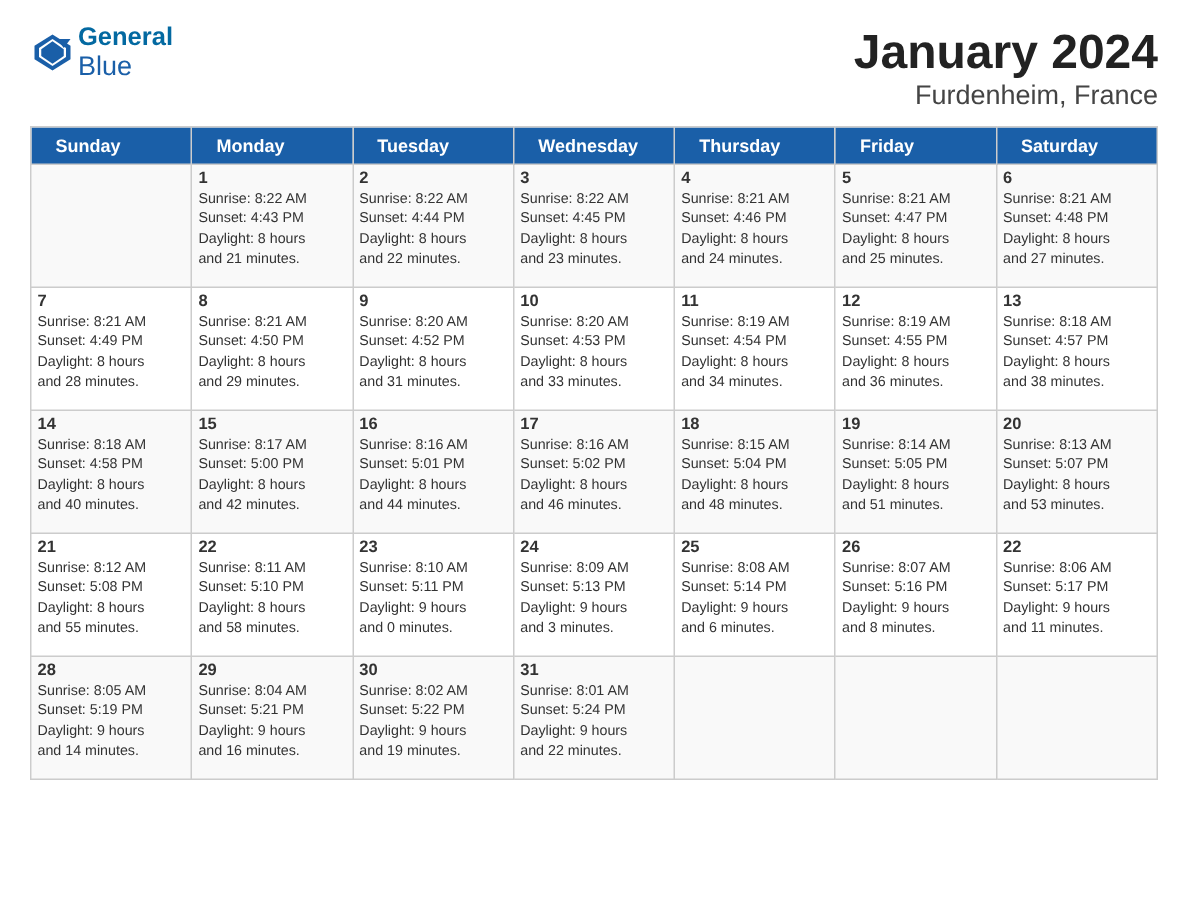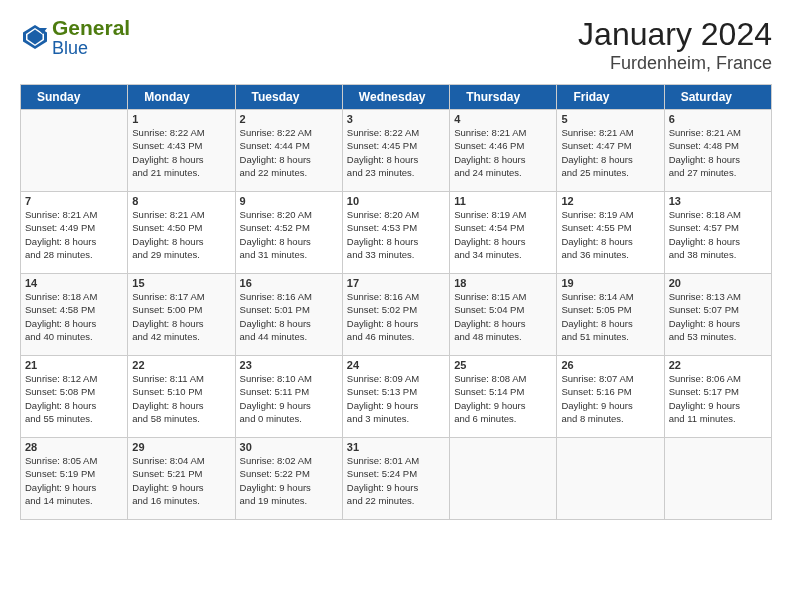--- a/index.html
+++ b/index.html
@@ -24,39 +24,39 @@
       display: flex;
       align-items: center;
       gap: 2px;
     }
     .logo-text {
       display: flex;
       flex-direction: column;
       line-height: 1.1;
     }
     .logo-general {
-      font-size: 21px;
+      font-size: 17px;
       font-weight: bold;
-      color: #4d7c0f;
+      color: #0369a1;
     }
     .logo-blue {
       font-size: 18px;
       font-weight: normal;
       color: #1a5fa8;
     }
     .logo-icon {
       width: 30px;
       height: 30px;
     }
     .title-block {
       text-align: right;
     }
     .month-title {
       font-size: 32px;
-      font-weight: normal;
+      font-weight: bold;
       color: #222;
     }
     .location {
       font-size: 18px;
       color: #444;
     }
     table {
       width: 100%;
       border-collapse: collapse;
       table-layout: fixed;

